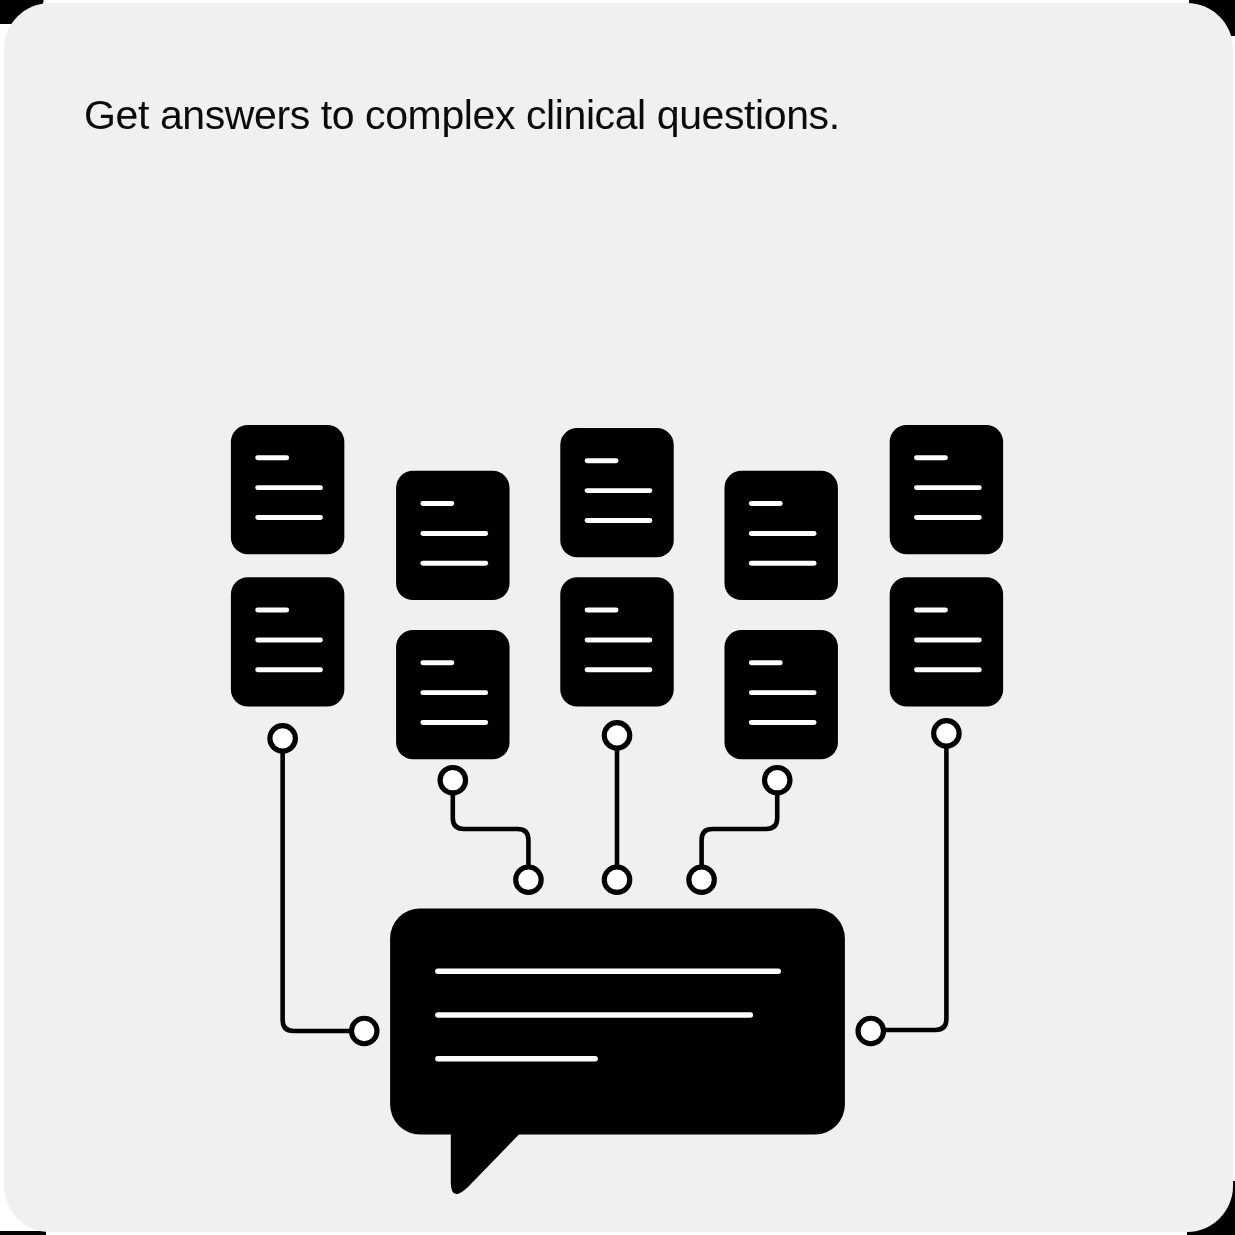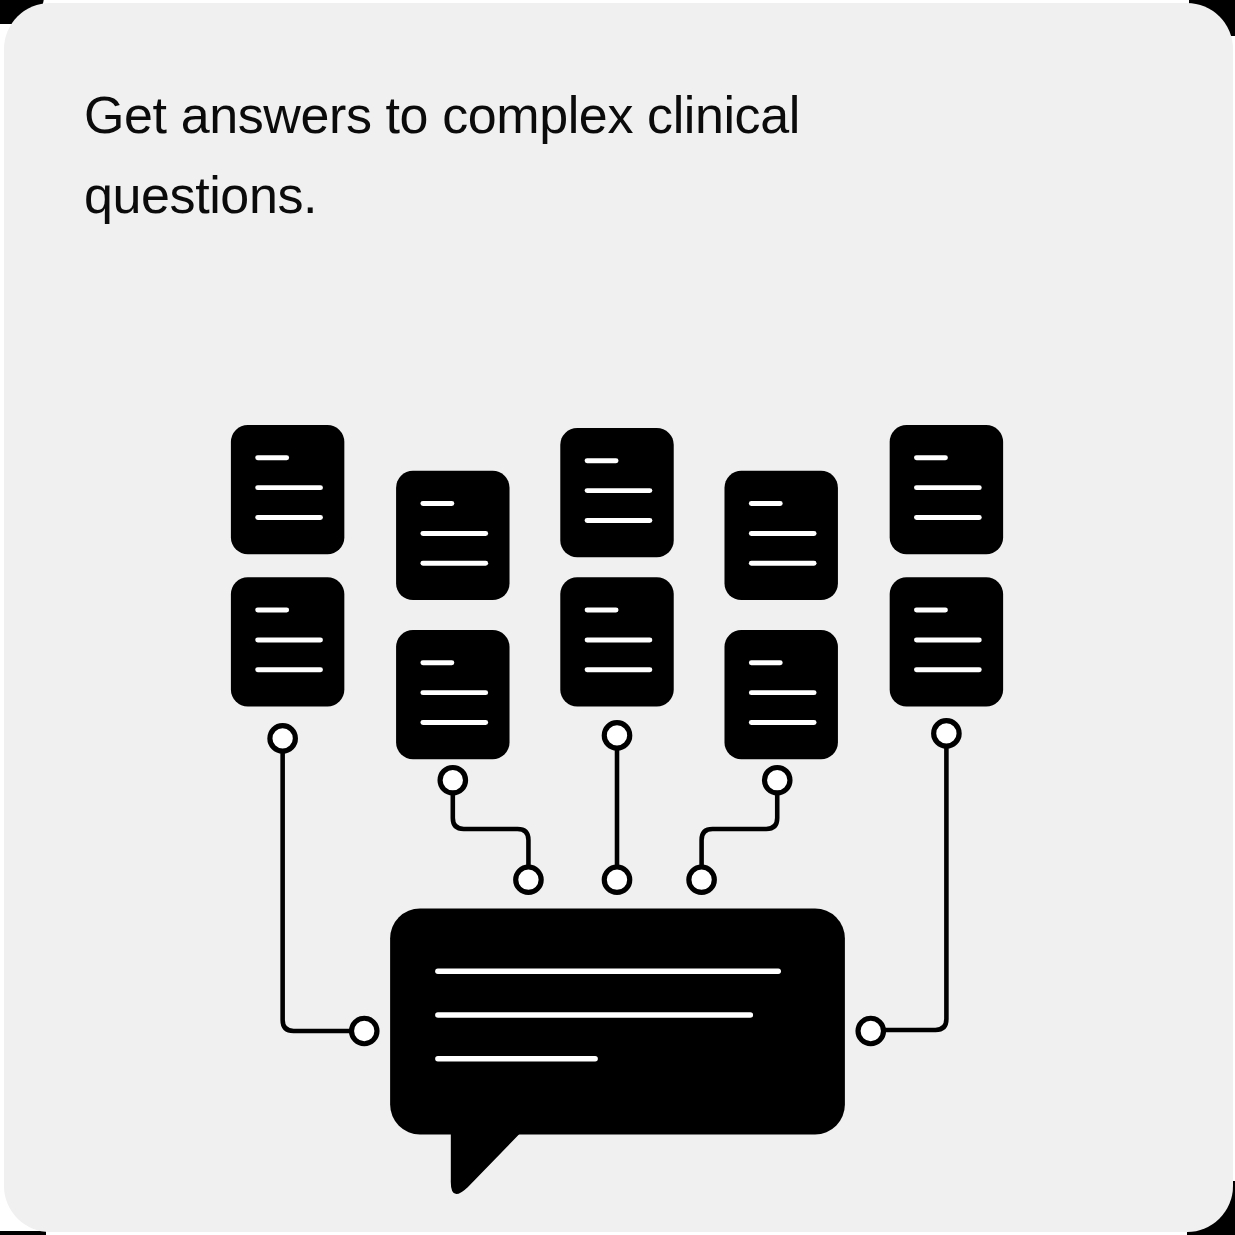--- a/index.html
+++ b/index.html
@@ -26,21 +26,21 @@
     border-radius:46px;
     z-index:1;
     overflow:hidden;
   }
   .title{
     position:absolute;
     left:80px;top:72px;
     width:770px;
     font-family:"Liberation Sans","DejaVu Sans",sans-serif;
     font-weight:400;
-    font-size:52px;
+    font-size:41px;
     line-height:80px;
     letter-spacing:-0.4px;
     color:var(--title-color);
   }
   .illo{
     position:absolute;inset:0;width:100%;height:100%;
     display:block;
   }
   .illo .doc-line{stroke:var(--paper-line);stroke-width:5;stroke-linecap:round;}
   .illo .wire{stroke:var(--ink);stroke-width:4.6;fill:none;stroke-linecap:butt;}

